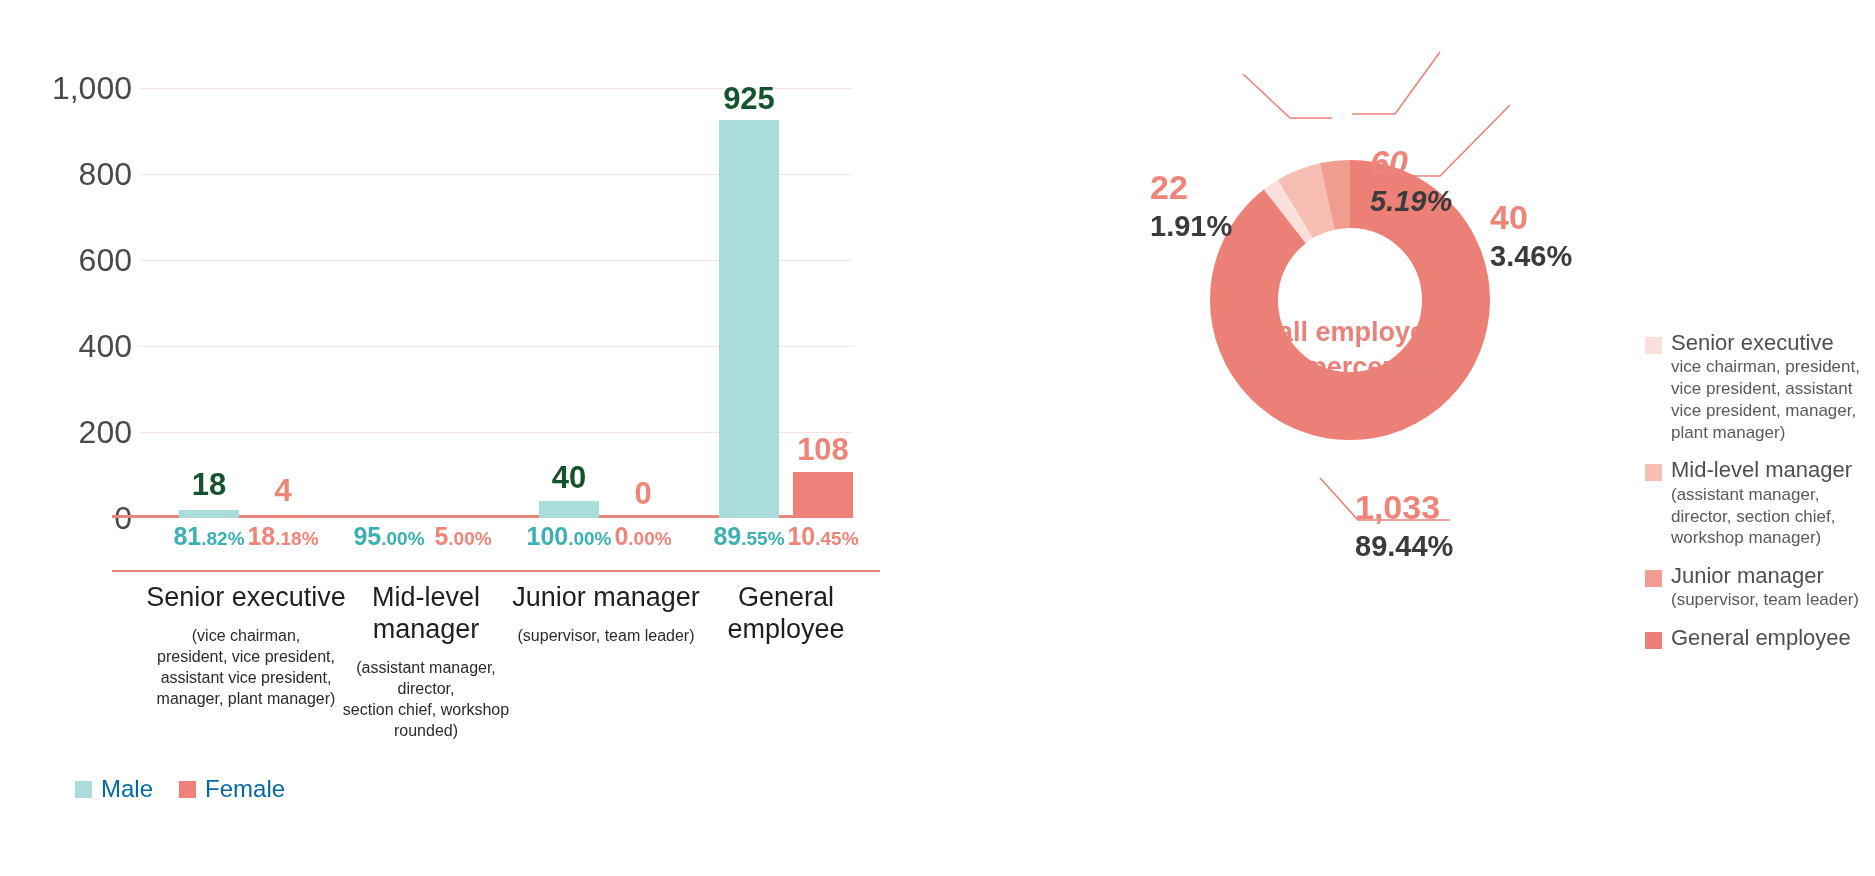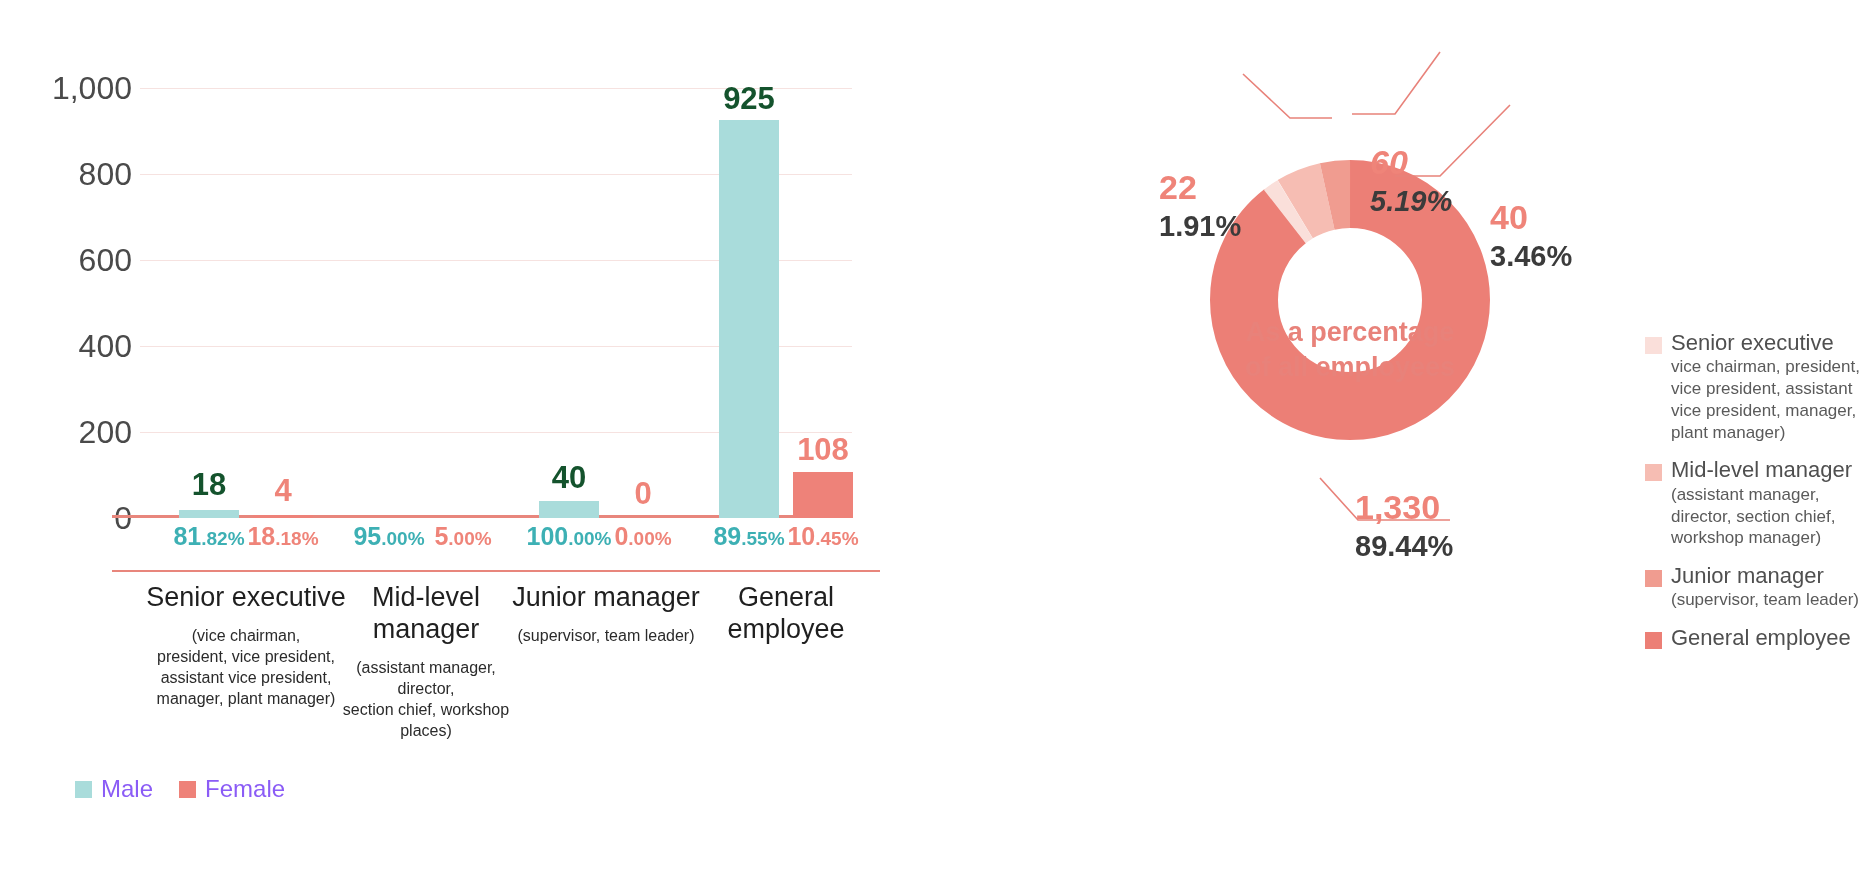--- a/index.html
+++ b/index.html
@@ -59,21 +59,21 @@
   .cat { position: absolute; top: 0; text-align: center; transform: translateX(-50%); }
   .cat-title { font-size: 27px; color: #1f1f1f; line-height: 1.18; }
   .cat-sub { margin-top: 11px; font-size: 16px; color: #2b2b2b; line-height: 1.32; }
 
   
   .blegend { position: absolute; left: 75px; top: 775px; display: flex; align-items: center; gap: 26px; }
   .bl-item { display: flex; align-items: center; gap: 9px; }
   .bl-sw { width: 17px; height: 17px; }
   .bl-sw.male { background: #a9dcdb; }
   .bl-sw.female { background: #ee8279; }
-  .bl-label { font-size: 24px; color: #8b5cf6; }
+  .bl-label { font-size: 24px; color: #0369a1; }
   .note { position: absolute; left: 75px; top: 815px; font-size: 23px; color: #444; }
 
   
   .donut-panel { position: absolute; left: 1030px; top: 0; width: 845px; height: 876px; }
   .donut-svg { position: absolute; left: 140px; top: 120px; }
 
   .callout {
     position: absolute; line-height: 1; white-space: nowrap;
   }
   .co-num { font-size: 34px; font-weight: bold; color: #ef8479; }
@@ -175,21 +175,21 @@
           <div>assistant vice president,</div>
           <div>manager, plant manager)</div>
         </div>
       </div>
       <div class="cat" style="left:286px; width:195px">
         <div class="cat-title">Mid-level manager</div>
         <div class="cat-sub">
           <div>(assistant manager,</div>
           <div>director,</div>
           <div>section chief, workshop</div>
-          <div>places)</div>
+          <div>rounded)</div>
         </div>
       </div>
       <div class="cat" style="left:466px; width:215px">
         <div class="cat-title">Junior manager</div>
         <div class="cat-sub">
           <div>(supervisor, team leader)</div>
         </div>
       </div>
       <div class="cat" style="left:646px; width:190px">
         <div class="cat-title">General employee</div>
@@ -226,38 +226,38 @@
     </svg>
 
     <svg style="position:absolute; left:0; top:0;" width="845" height="876">
       <path d="M 302 118 L 260 118 L 213 74" stroke="#e8827a" stroke-width="1.6" fill="none"></path>
       <path d="M 322 114 L 365 114 L 410 52" stroke="#e8827a" stroke-width="1.6" fill="none"></path>
       <path d="M 365 176 L 410 176 L 480 105" stroke="#e8827a" stroke-width="1.6" fill="none"></path>
       <path d="M 290 478 L 328 520 L 420 520" stroke="#e8827a" stroke-width="1.6" fill="none"></path>
     </svg>
 
     <div class="center-text" style="left:190px; top:315px; width:260px;">
+      <div>of all employees</div>
       <div>As a percentage</div>
-      <div>of all employees</div>
-    </div>
-
-    <div class="callout" style="left:129px; top:170px;">
+    </div>
+
+    <div class="callout" style="left:120px; top:170px;">
       <div class="co-num">22</div>
       <div class="co-pct">1.91%</div>
     </div>
     <div class="callout" style="left:340px; top:145px;font-style:italic;">
       <div class="co-num">60</div>
       <div class="co-pct">5.19%</div>
     </div>
     <div class="callout" style="left:460px; top:200px;">
       <div class="co-num">40</div>
       <div class="co-pct">3.46%</div>
     </div>
     <div class="callout" style="left:325px; top:490px;">
-      <div class="co-num">1,330</div>
+      <div class="co-num">1,033</div>
       <div class="co-pct">89.44%</div>
     </div>
 
     <div class="dlegend">
       <div class="dl-item">
         <div class="dl-head">
           <span class="dl-sw" style="background:#fadfda"></span>
           <span class="dl-title">Senior executive</span>
         </div>
         <div class="dl-sub">

